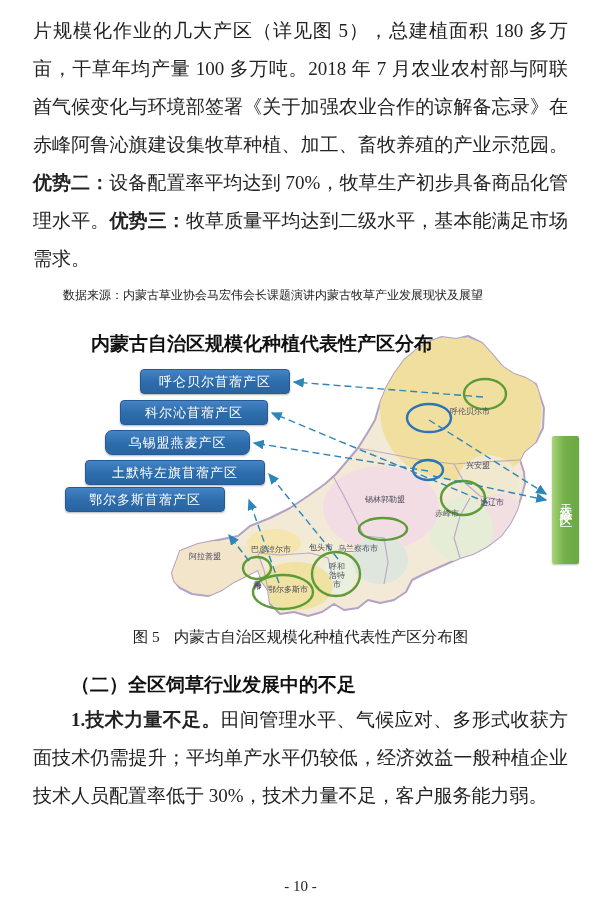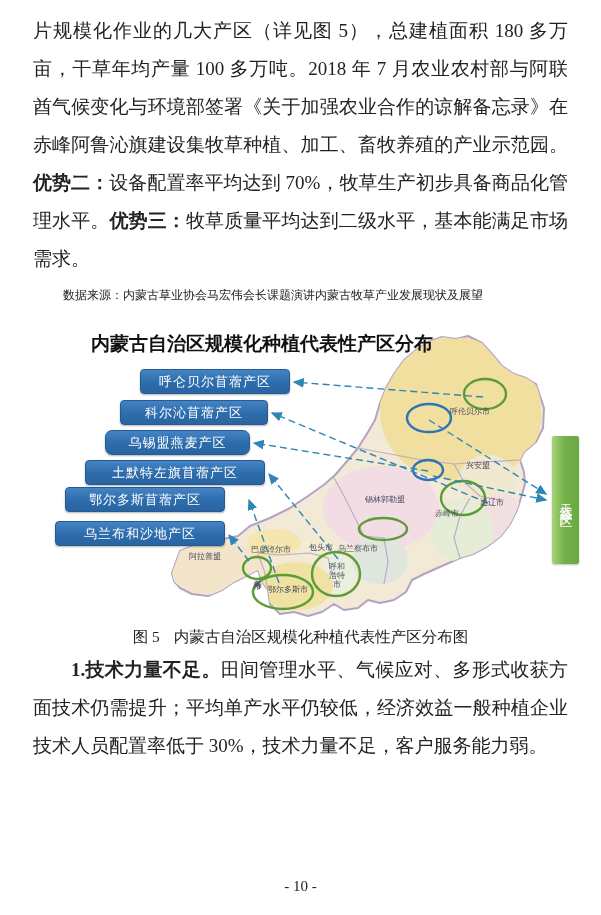--- a/index.html
+++ b/index.html
@@ -144,21 +144,20 @@
           <line x1="396" y1="57" x2="513" y2="131" marker-end="url(#ah)"></line>
           <line x1="400" y1="113" x2="513" y2="137" marker-end="url(#ah)"></line>
         </g>
       </svg>
 
       <div class="zone-box" style="left:107px; top:6px;   width:150px;">呼仑贝尔苜蓿产区</div>
       <div class="zone-box" style="left:87px;  top:37px;  width:148px;">科尔沁苜蓿产区</div>
       <div class="zone-box" style="left:72px;  top:67px;  width:145px;border-radius:7px;">乌锡盟燕麦产区</div>
       <div class="zone-box" style="left:52px;  top:97px;  width:180px;">土默特左旗苜蓿产区</div>
       <div class="zone-box" style="left:32px;  top:124px; width:160px;">鄂尔多斯苜蓿产区</div>
-      <div class="zone-box" style="left:22px;  top:158px; width:170px;">乌兰布和沙地产区</div>
 
       <div class="green-bar">
         <span>天然草产区</span>
       </div>
 
       <div class="city-label" style="left:437px; top:48px;">呼伦贝尔市</div>
       <div class="city-label" style="left:445px; top:102px;">兴安盟</div>
       <div class="city-label" style="left:352px; top:136px;">锡林郭勒盟</div>
       <div class="city-label" style="left:414px; top:150px;">赤峰市</div>
       <div class="city-label" style="left:459px; top:139px;">通辽市</div>
@@ -166,18 +165,19 @@
       <div class="city-label" style="left:288px; top:184px;">包头市</div>
       <div class="city-label" style="left:325px; top:185px;">乌兰察布市</div>
       <div class="city-label city-wrap" style="left:304px; top:212px;">呼和浩特市</div>
       <div class="city-label" style="left:255px; top:226px;">鄂尔多斯市</div>
       <div class="city-label" style="left:172px; top:193px;">阿拉善盟</div>
       <div class="city-label city-vert" style="left:224px; top:212px;">乌海市</div>
     </div>
 
     <p class="fig-caption"><span class="cap-label">图 5</span><span>内蒙古自治区规模化种植代表性产区分布图</span></p>
 
+    <h3 class="section-heading">（二）全区饲草行业发展中的不足</h3>
 
     <p class="body-para para-indent"><b>1.技术力量不足。</b><span>田间管理水平、气候应对、多形式收获方面技术仍需提升；平均单产水平仍较低，经济效益一般种植企业技术人员配置率低于 30%，技术力量不足，客户服务能力弱。</span></p>
   </div>
 
   <div class="page-num">- 10 -</div>
 </div>
 
 </body></html>

